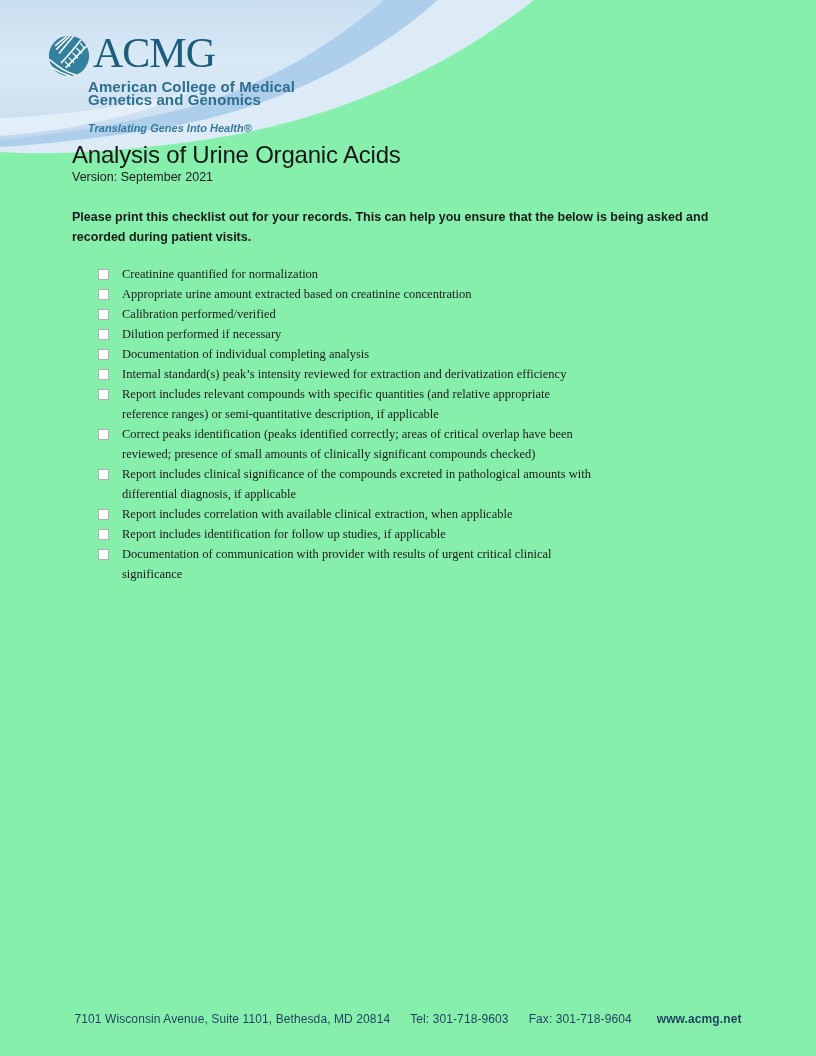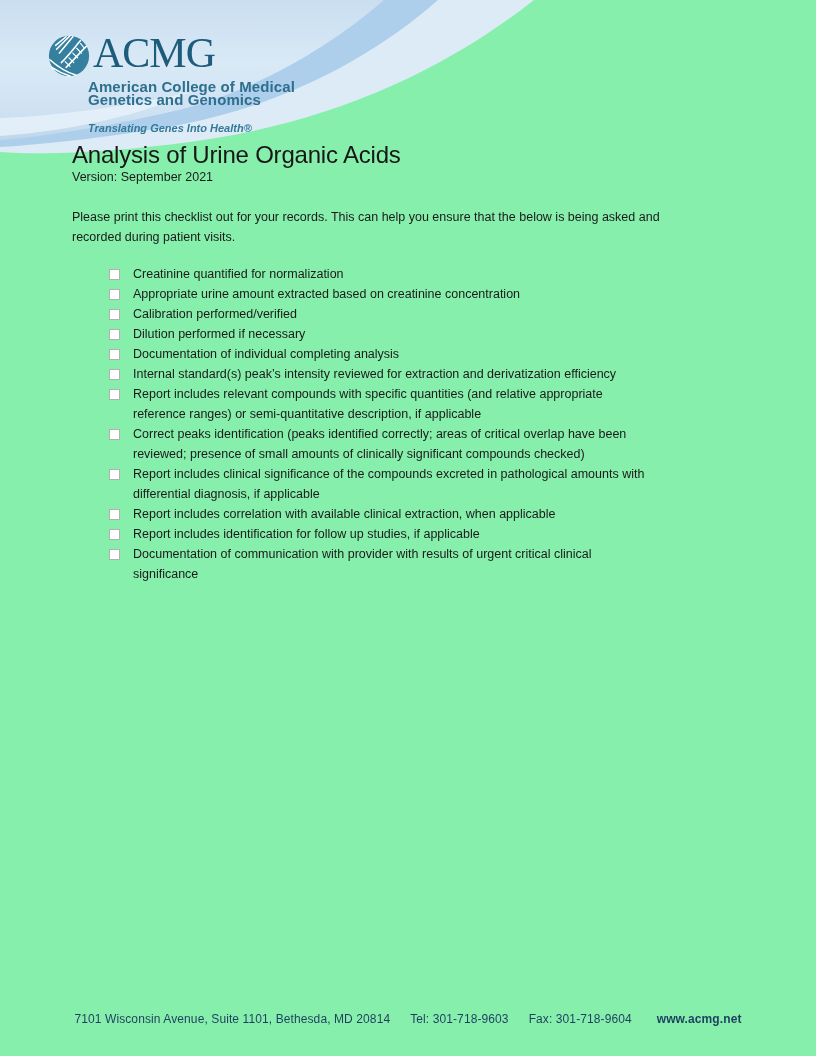--- a/index.html
+++ b/index.html
@@ -70,26 +70,28 @@
     font-size: 12.5px;
     color: #1a1a1a;
   }
   .doc-intro {
     position: absolute;
     top: 207px; left: 72px;
     width: 690px;
     font-size: 12.5px;
     line-height: 20px;
     white-space: pre-line;
+    font-weight: bold;
   }
 
   .checklist {
     position: absolute;
-    top: 264px; left: 109px;
+    top: 264px; left: 98px;
     width: 660px;
+    font-family: Liberation Serif, serif;
   }
   .check-row { display: flex; align-items: flex-start; }
   .checkbox {
     flex: 0 0 auto;
     width: 9px; height: 9px;
     border: 1px solid #b2b1b0;
     background: #ffffff;
     margin: 5px 13px 0 0;
   }
   .check-label {

